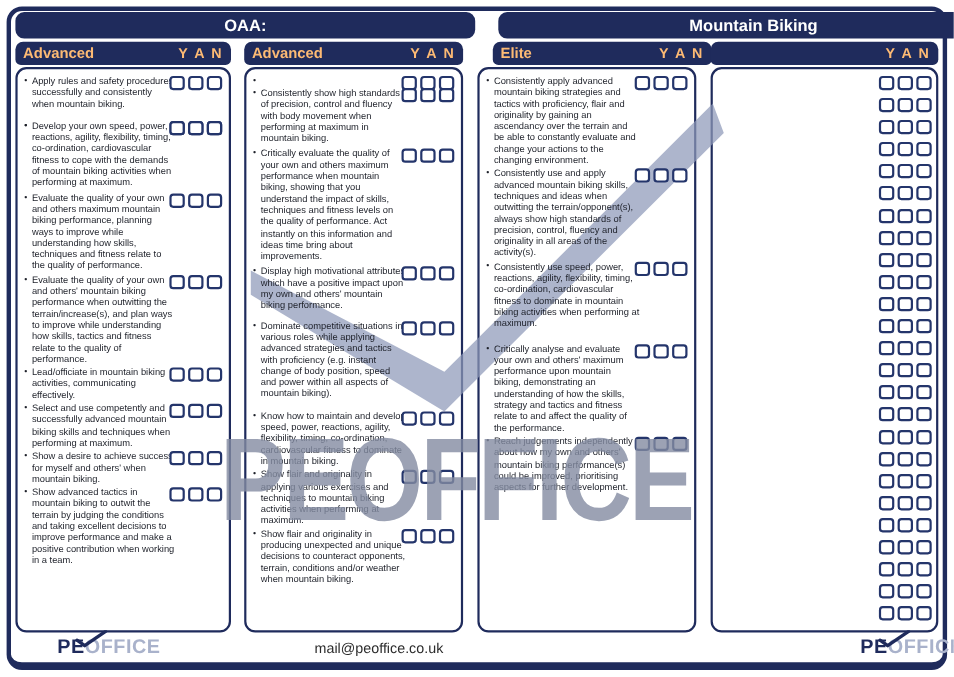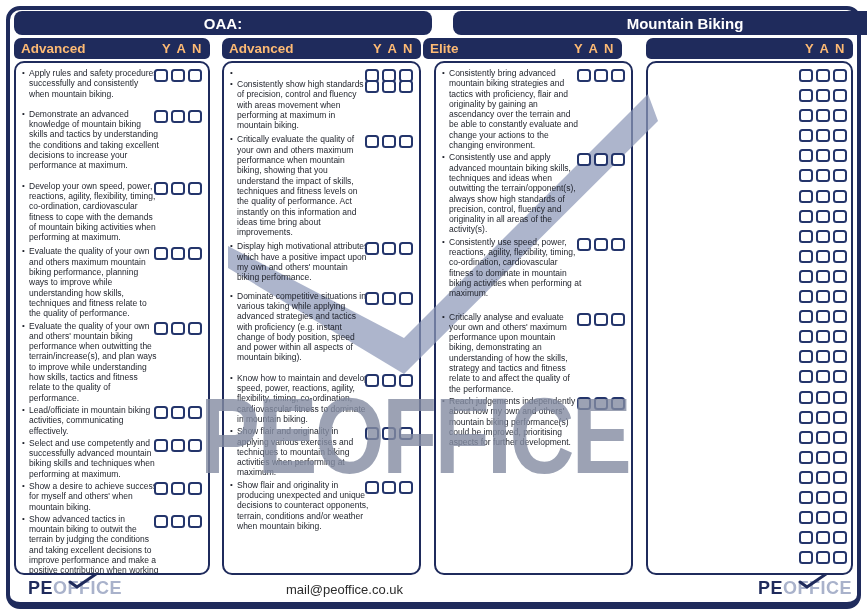--- a/index.html
+++ b/index.html
@@ -33,21 +33,21 @@
   .c1 .bullet:nth-child(4){margin-bottom:8px}
   .c1 .bullet:nth-child(5){margin-bottom:10px}
   .c2 .bullet:nth-child(3){margin-bottom:13px}
   .tick-wm{position:absolute;left:0;top:0;width:867px;height:615px;z-index:1;pointer-events:none;}
   .text-wm{position:absolute;left:200px;top:383px;z-index:3;pointer-events:none;
            font-size:107px;font-weight:bold;letter-spacing:-3px;line-height:1;
            color:#848ca2;opacity:0.8;transform:scaleX(0.84);transform-origin:left top;white-space:nowrap;}
   .footer-mail{position:absolute;left:0;top:582px;width:689px;text-align:center;
                font-size:13px;color:#2b2b2b;z-index:2;}
   .logo{position:absolute;top:578px;font-weight:bold;font-size:18px;letter-spacing:0.5px;z-index:2;}
-  .logo .pe{color:#1f2b5c;}
+  .logo .pe{color:#1f2b5c;margin-left:24px;}
   .logo .office{color:#a9b2cb;}
   .logo svg{position:absolute;left:40px;top:-5px;}
   .logo-left{left:28px;}
   .logo-right{left:758px;}
 </style>
 </head>
 <body>
 
 <div class="frame"></div>
 
@@ -59,42 +59,41 @@
 </div>
 
 <div class="colhead" style="left:14px;width:196px;">
   <span class="lbl">Advanced</span>
   <span class="yan">Y A N</span>
 </div>
 <div class="colhead" style="left:222px;width:199px;">
   <span class="lbl">Advanced</span>
   <span class="yan">Y A N</span>
 </div>
-<div class="colhead" style="left:423px;width:199px;">
+<div class="colhead" style="left:448px;width:199px;">
   <span class="lbl">Elite</span>
   <span class="yan">Y A N</span>
 </div>
 <div class="colhead" style="left:646px;width:207px;">
   <span class="lbl"></span>
   <span class="yan">Y A N</span>
 </div>
 
 <div class="col c0" style="left:14px;width:196px;">
     <div class="bullet">
       <span class="dot">•</span>
       <span class="btxt">Apply rules and safety procedures successfully and consistently when mountain biking.</span>
       <span class="cbgroup">
         <span class="cb"></span>
         <span class="cb"></span>
         <span class="cb"></span>
       </span>
     </div>
     <div class="bullet">
       <span class="dot">•</span>
-      <span class="btxt">Demonstrate an advanced knowledge of mountain biking skills and tactics by understanding the conditions and taking excellent decisions to increase your performance at maximum.</span>
       <span class="cbgroup">
         <span class="cb"></span>
         <span class="cb"></span>
         <span class="cb"></span>
       </span>
     </div>
     <div class="bullet">
       <span class="dot">•</span>
       <span class="btxt">Develop your own speed, power, reactions, agility, flexibility, timing, co-ordination, cardiovascular fitness to cope with the demands of mountain biking activities when performing at maximum.</span>
       <span class="cbgroup">
@@ -162,21 +161,21 @@
     <div class="bullet">
       <span class="dot">•</span>
       <span class="cbgroup">
         <span class="cb"></span>
         <span class="cb"></span>
         <span class="cb"></span>
       </span>
     </div>
     <div class="bullet">
       <span class="dot">•</span>
-      <span class="btxt">Consistently show high standards of precision, control and fluency with areas movement when performing at maximum in mountain biking.</span>
+      <span class="btxt">Consistently show high standards of precision, control and fluency with body movement when performing at maximum in mountain biking.</span>
       <span class="cbgroup">
         <span class="cb"></span>
         <span class="cb"></span>
         <span class="cb"></span>
       </span>
     </div>
     <div class="bullet">
       <span class="dot">•</span>
       <span class="btxt">Critically evaluate the quality of your own and others maximum performance when mountain biking, showing that you understand the impact of skills, techniques and fitness levels on the quality of performance. Act instantly on this information and ideas time bring about improvements.</span>
       <span class="cbgroup">
@@ -189,21 +188,21 @@
       <span class="dot">•</span>
       <span class="btxt">Display high motivational attributes which have a positive impact upon my own and others' mountain biking performance.</span>
       <span class="cbgroup">
         <span class="cb"></span>
         <span class="cb"></span>
         <span class="cb"></span>
       </span>
     </div>
     <div class="bullet">
       <span class="dot">•</span>
-      <span class="btxt">Dominate competitive situations in various taking while applying advanced strategies and tactics with proficiency (e.g. instant change of body position, speed and power within all aspects of mountain biking).</span>
+      <span class="btxt">Dominate competitive situations in various roles while applying advanced strategies and tactics with proficiency (e.g. instant change of body position, speed and power within all aspects of mountain biking).</span>
       <span class="cbgroup">
         <span class="cb"></span>
         <span class="cb"></span>
         <span class="cb"></span>
       </span>
     </div>
     <div class="bullet">
       <span class="dot">•</span>
       <span class="btxt">Know how to maintain and develop speed, power, reactions, agility, flexibility, timing, co-ordination, cardiovascular fitness to dominate in mountain biking.</span>
       <span class="cbgroup">
@@ -227,21 +226,21 @@
       <span class="cbgroup">
         <span class="cb"></span>
         <span class="cb"></span>
         <span class="cb"></span>
       </span>
     </div>
   </div>
 <div class="col c2" style="left:434px;width:199px;">
     <div class="bullet">
       <span class="dot">•</span>
-      <span class="btxt">Consistently bring advanced mountain biking strategies and tactics with proficiency, flair and originality by gaining an ascendancy over the terrain and be able to constantly evaluate and change your actions to the changing environment.</span>
+      <span class="btxt">Consistently apply advanced mountain biking strategies and tactics with proficiency, flair and originality by gaining an ascendancy over the terrain and be able to constantly evaluate and change your actions to the changing environment.</span>
       <span class="cbgroup">
         <span class="cb"></span>
         <span class="cb"></span>
         <span class="cb"></span>
       </span>
     </div>
     <div class="bullet">
       <span class="dot">•</span>
       <span class="btxt">Consistently use and apply advanced mountain biking skills, techniques and ideas when outwitting the terrain/opponent(s), always show high standards of precision, control, fluency and originality in all areas of the activity(s).</span>
       <span class="cbgroup">

